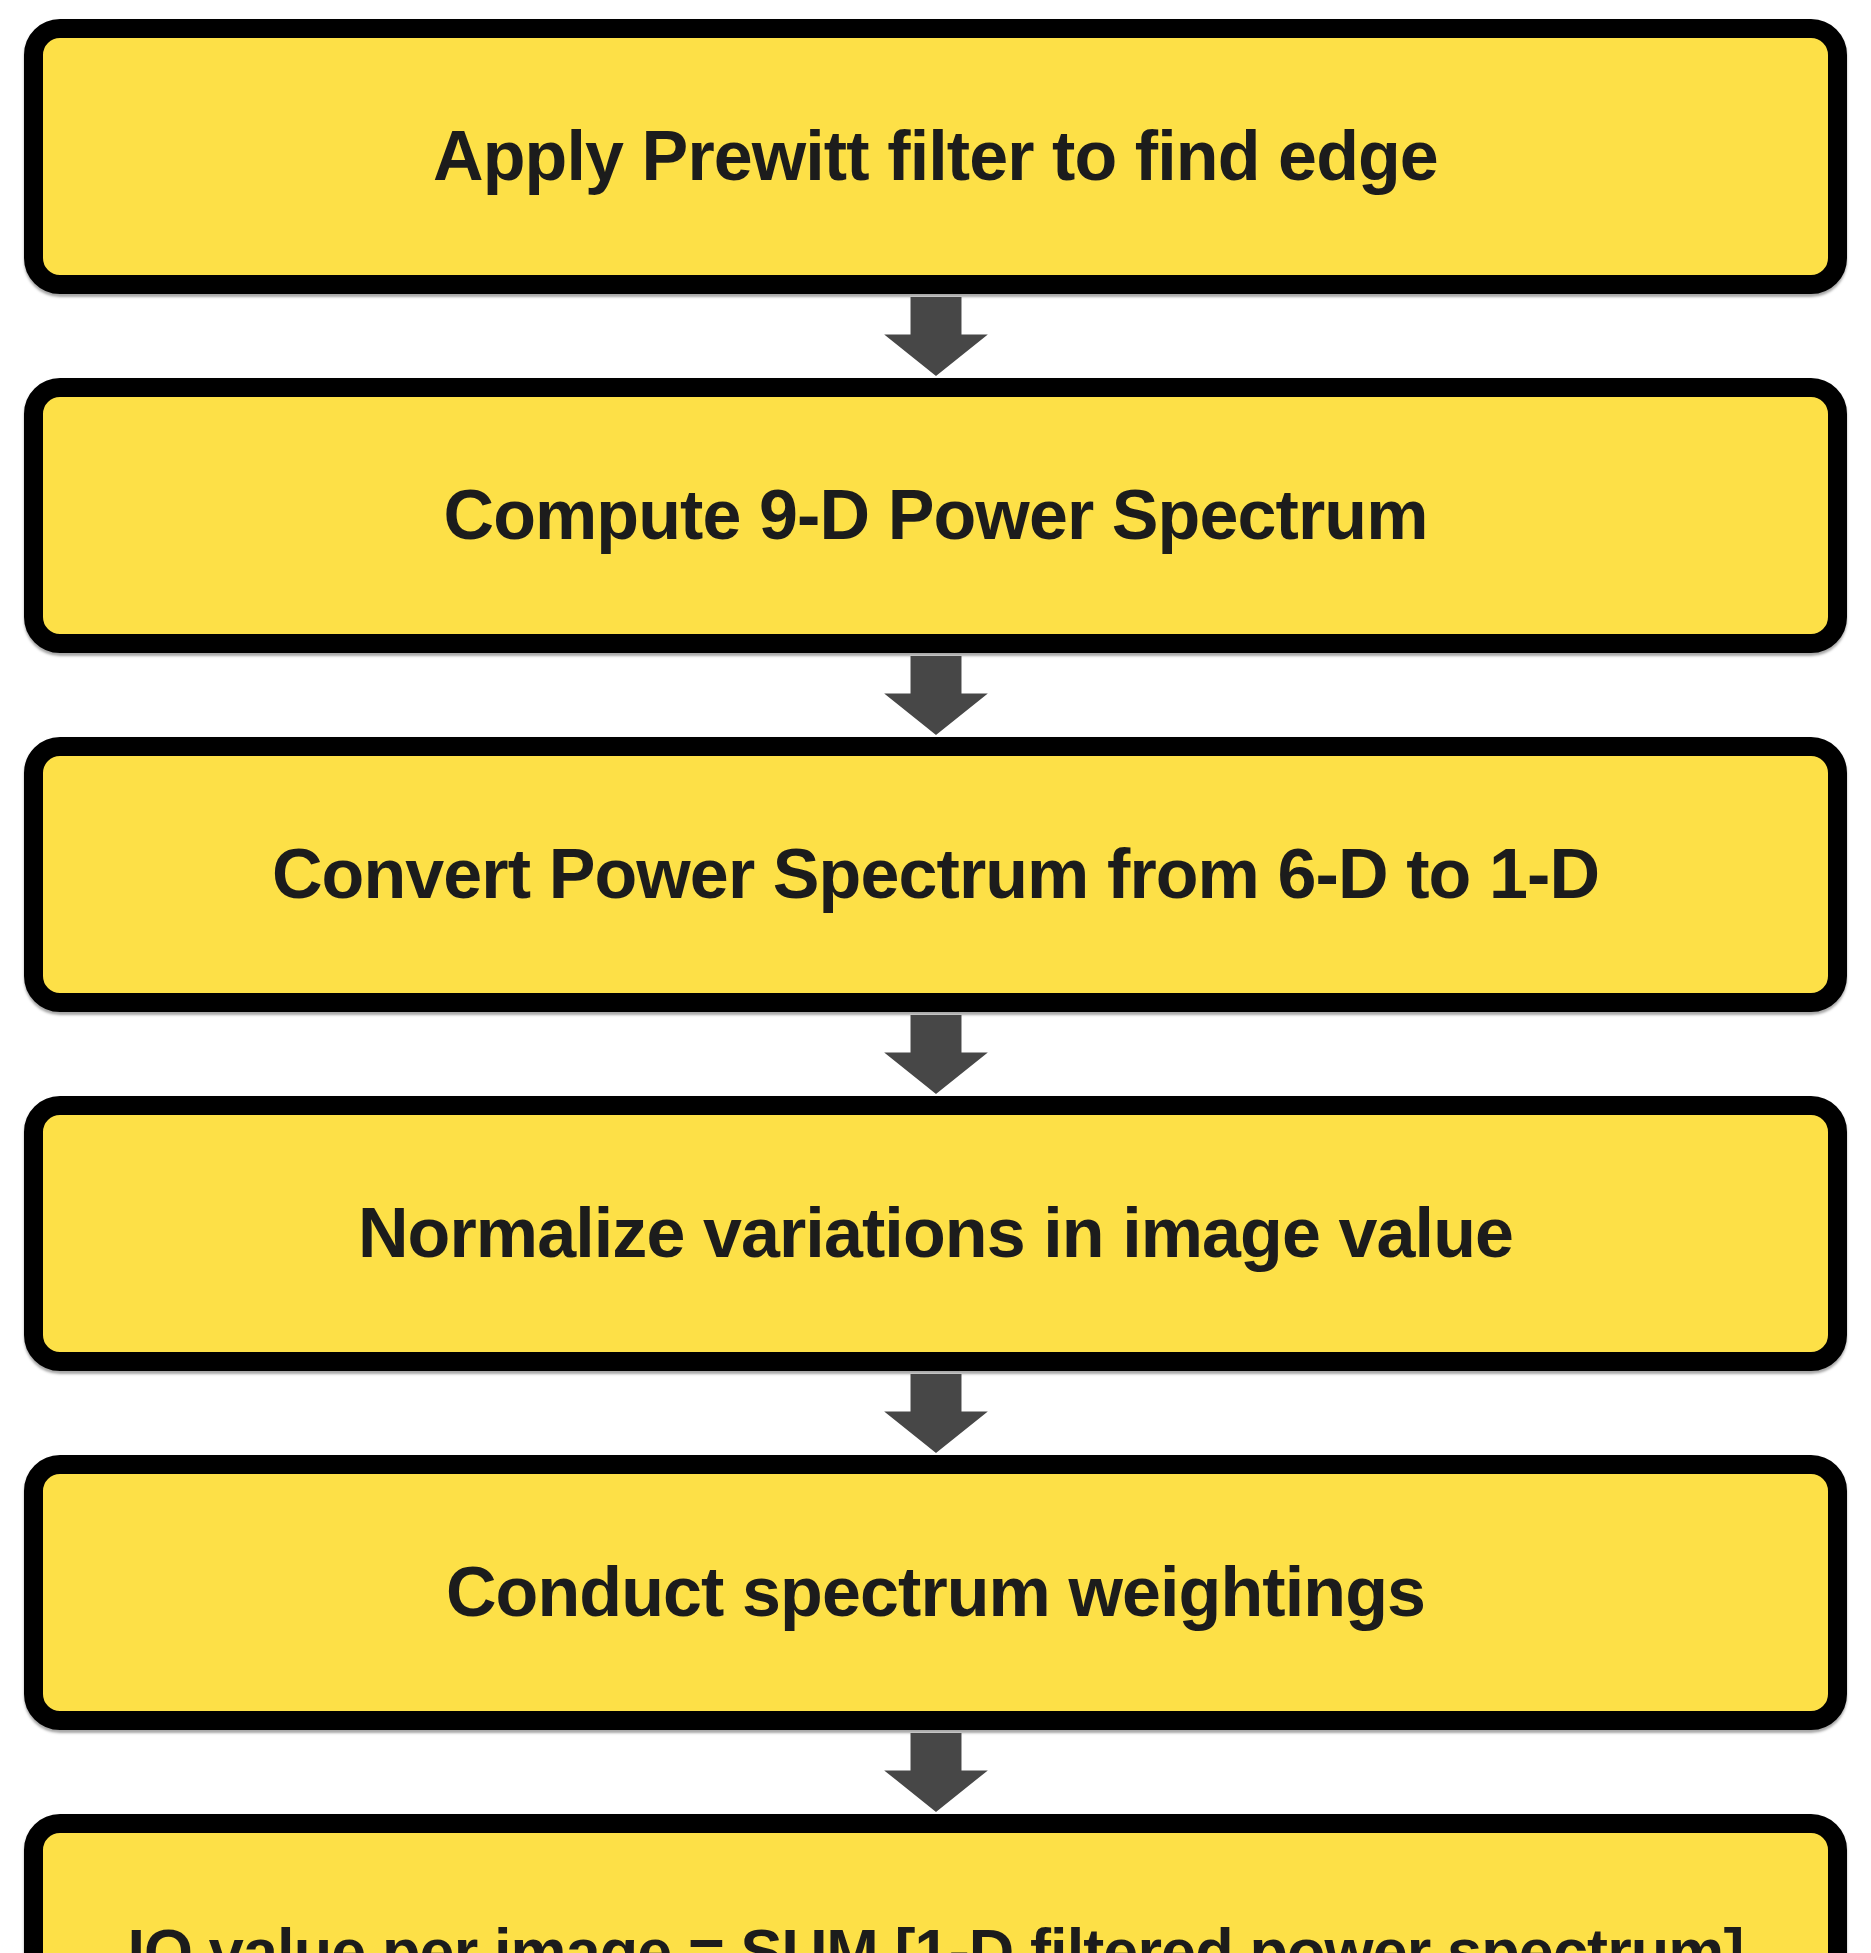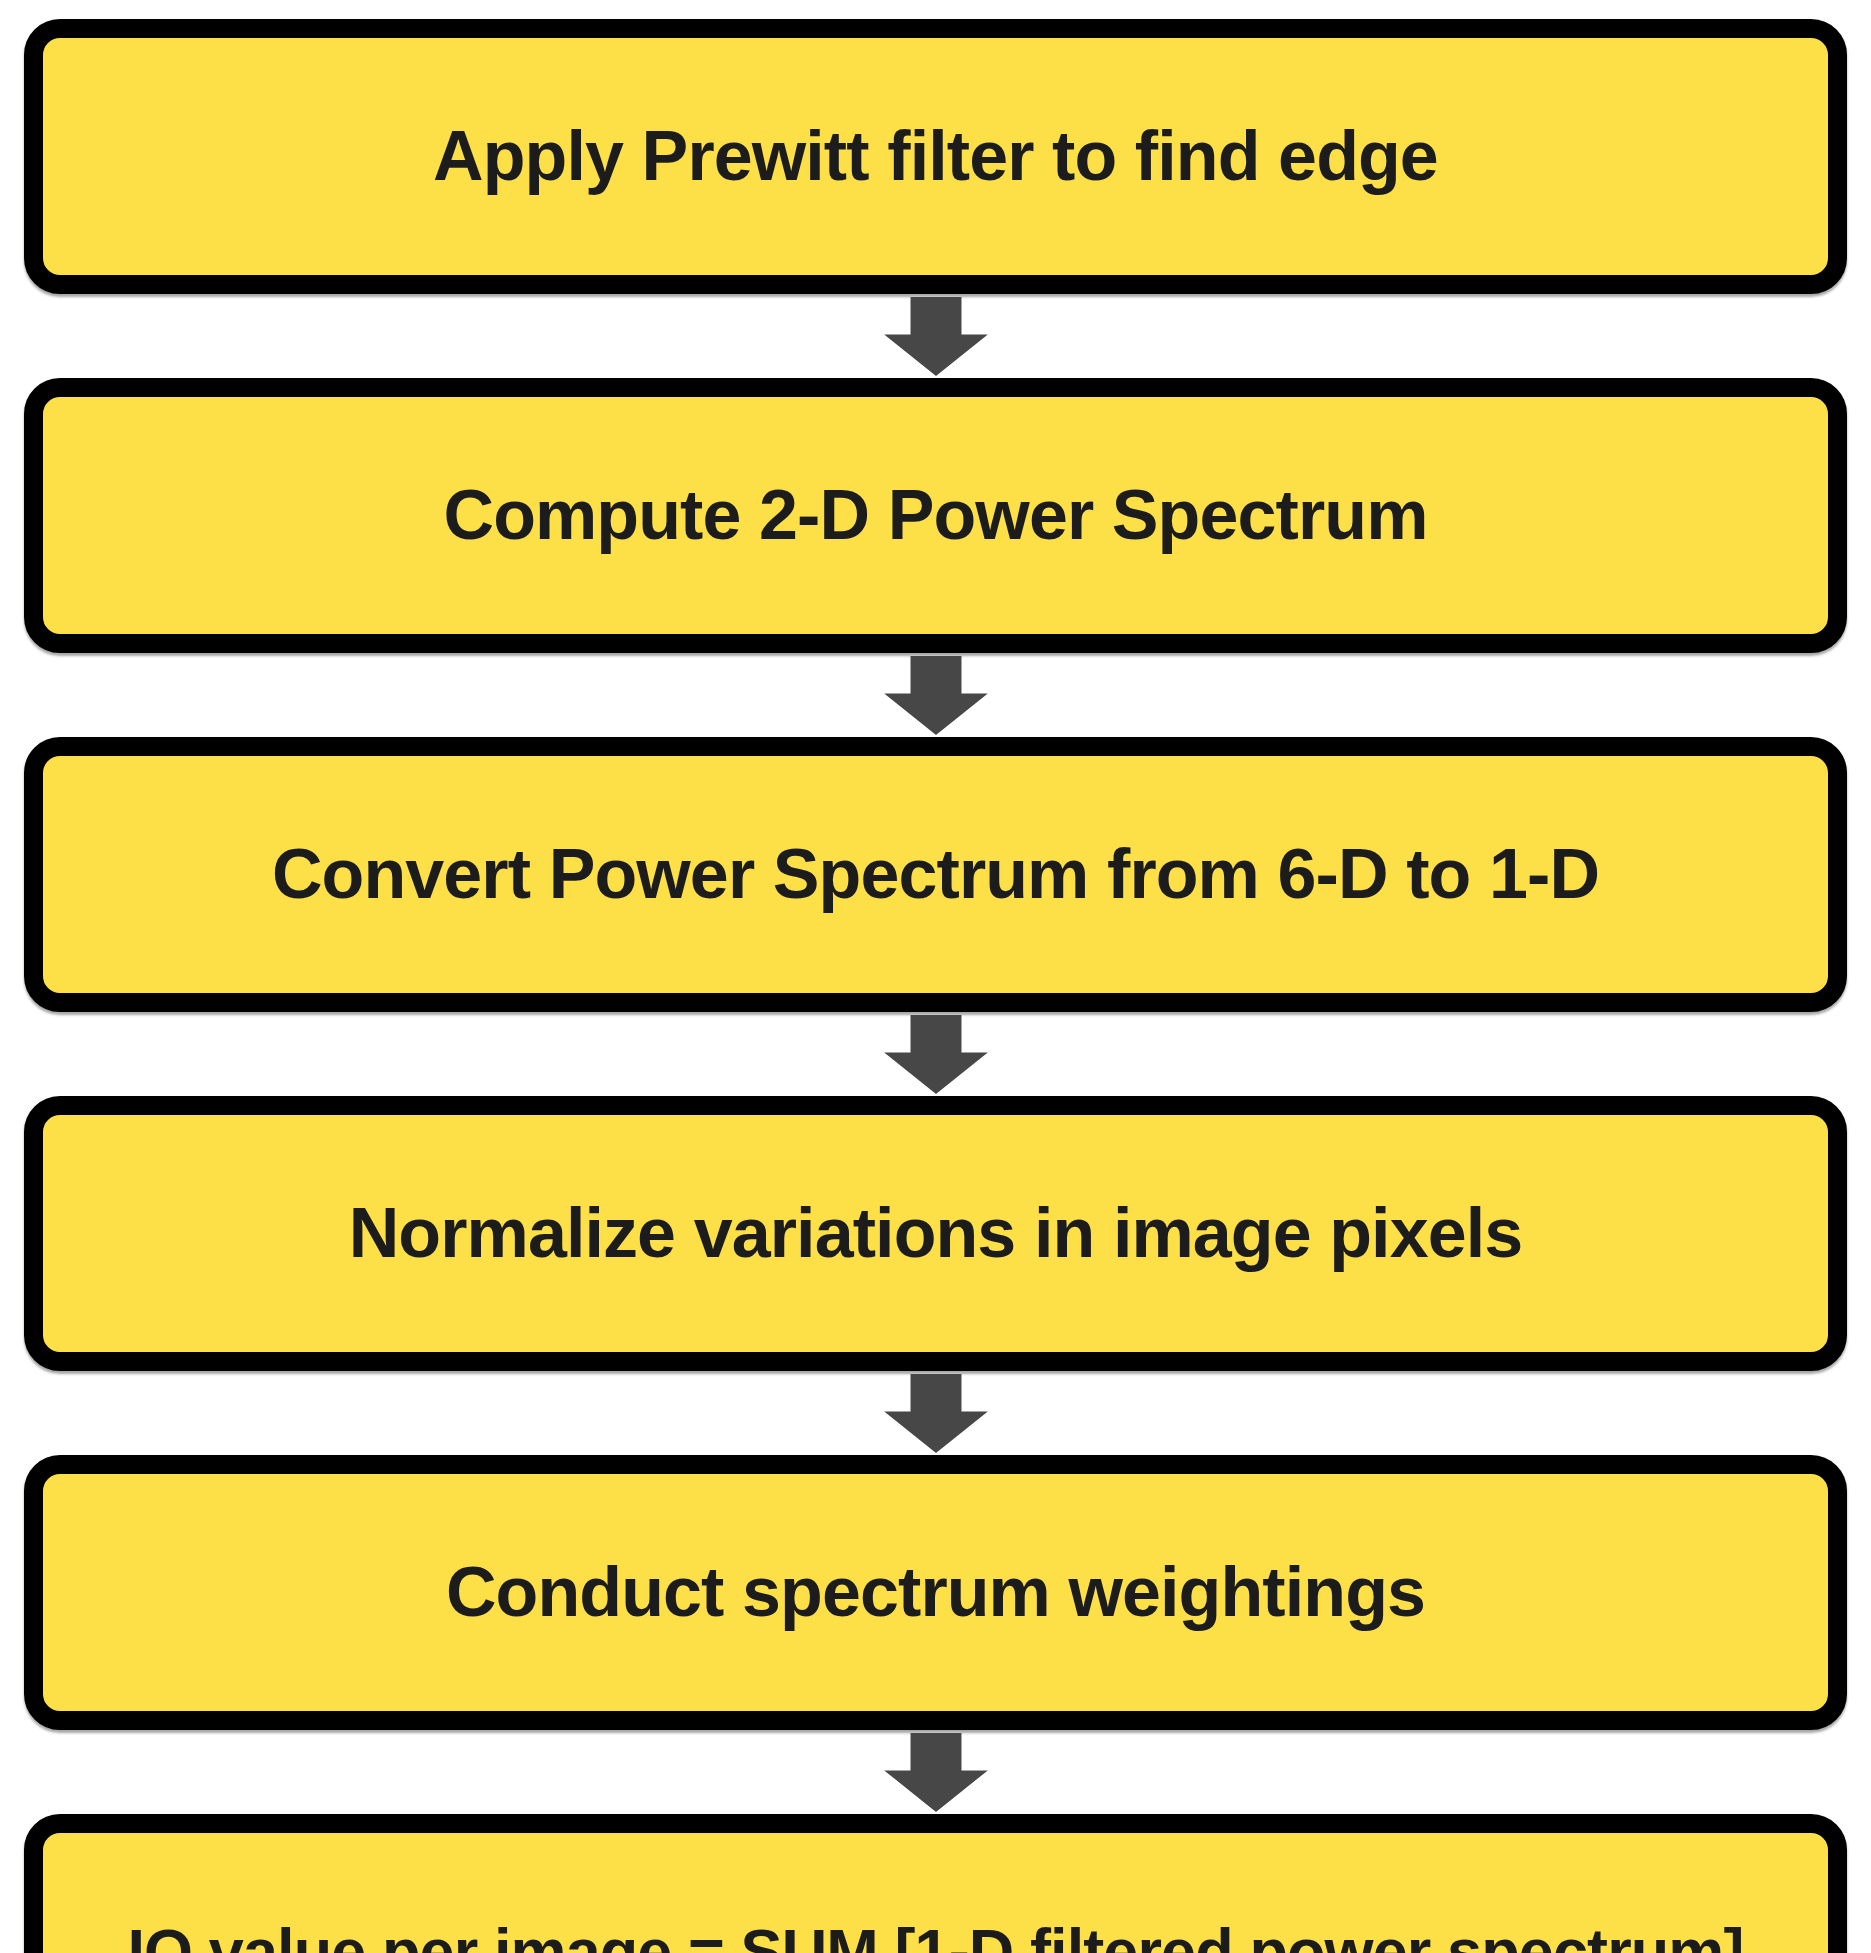--- a/index.html
+++ b/index.html
@@ -65,41 +65,41 @@
     <span class="label">Apply Prewitt filter to find edge</span>
   </div>
 
   <div class="arrow-gap">
     <svg width="104" height="79" viewBox="0 0 122 93">
       <polygon points="31,0 91,0 91,44 122,44 61,93 0,44 31,44" fill="#474747"></polygon>
     </svg>
   </div>
 
   <div class="flow-box">
-    <span class="label">Compute 2-D Power Spectrum</span>
+    <span class="label">Compute 9-D Power Spectrum</span>
   </div>
 
   <div class="arrow-gap">
     <svg width="104" height="79" viewBox="0 0 122 93">
       <polygon points="31,0 91,0 91,44 122,44 61,93 0,44 31,44" fill="#474747"></polygon>
     </svg>
   </div>
 
   <div class="flow-box">
     <span class="label">Convert Power Spectrum from 6-D to 1-D</span>
   </div>
 
   <div class="arrow-gap">
     <svg width="104" height="79" viewBox="0 0 122 93">
       <polygon points="31,0 91,0 91,44 122,44 61,93 0,44 31,44" fill="#474747"></polygon>
     </svg>
   </div>
 
   <div class="flow-box">
-    <span class="label">Normalize variations in image pixels</span>
+    <span class="label">Normalize variations in image value</span>
   </div>
 
   <div class="arrow-gap">
     <svg width="104" height="79" viewBox="0 0 122 93">
       <polygon points="31,0 91,0 91,44 122,44 61,93 0,44 31,44" fill="#474747"></polygon>
     </svg>
   </div>
 
   <div class="flow-box">
     <span class="label">Conduct spectrum weightings</span>

